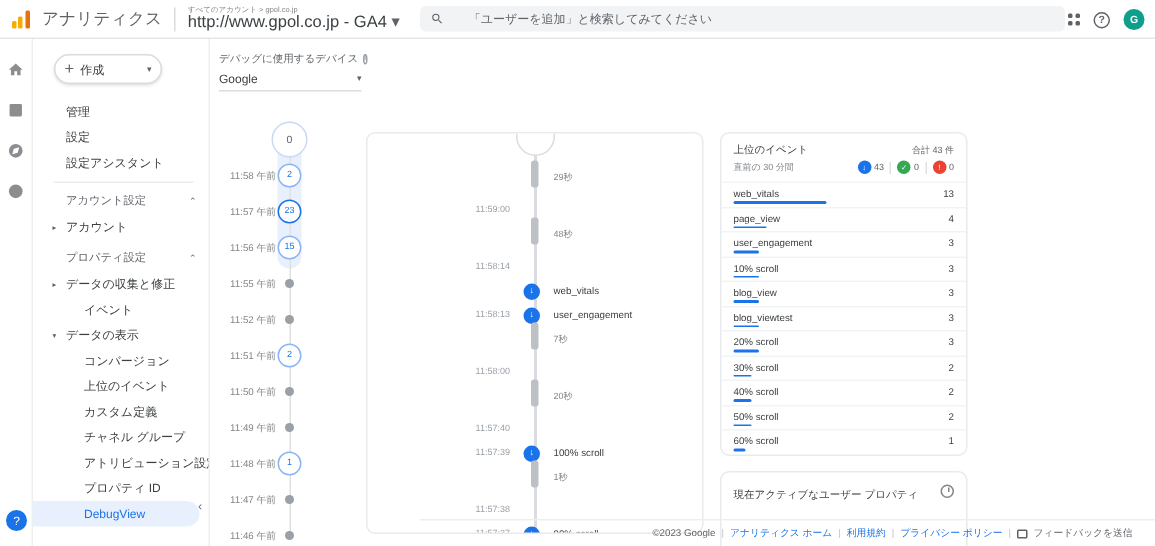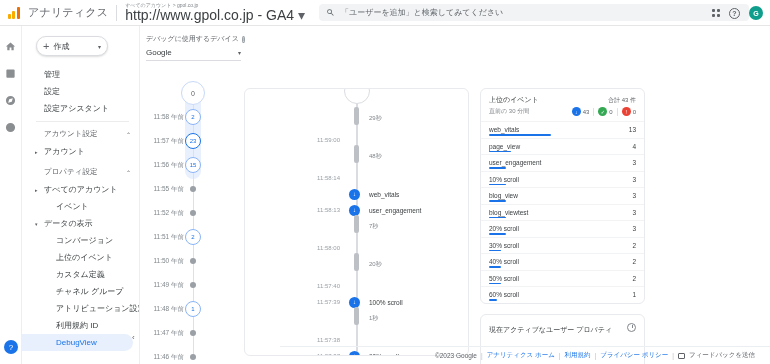--- a/index.html
+++ b/index.html
@@ -22,25 +22,25 @@
   .ga-logo-wrap { width:28px; display:flex; justify-content:center; align-items:center; }
   .ga-logo { position:relative; width:13px; height:12px; }
   .ga-logo i { position:absolute; bottom:0; border-radius:1px; display:block; }
   .ga-logo i:nth-child(1){ left:0; width:3px; height:5px; background:#f9ab00; }
   .ga-logo i:nth-child(2){ left:4.5px; width:3px; height:8px; background:#f9ab00; }
   .ga-logo i:nth-child(3){ left:9px; width:3px; height:12px; background:#e8710a; }
   .brand { font-size:11px; color:#5f6368; letter-spacing:.2px; }
   .divider-v { width:1px; height:16px; background:#dadce0; margin:0 8px; }
   .acct { line-height:1.05; padding-top:1px; }
   .acct-top { font-size:5px; color:#80868b; white-space:nowrap; }
-  .acct-main { font-size:14px; color:#3c4043; white-space:nowrap; }
+  .acct-main { font-size:11px; color:#3c4043; white-space:nowrap; }
   .acct-main .caret { color:#5f6368; }
   .searchbox {
     margin-left:14px; height:17px; width:430px; background:#f1f3f4;
-    border-radius:4px; display:flex; align-items:center; padding:0 7px; gap:6px;
+    border-radius:4px; display:flex; align-items:center; padding:0 7px; gap:16px;
   }
   .searchbox .ph { font-size:8px; color:#5f6368; white-space:nowrap; }
   .top-right { position:absolute; right:7px; top:0; height:26px; display:flex; align-items:center; gap:9px; }
   .apps-grid { display:grid; grid-template-columns:repeat(2,3px); grid-template-rows:repeat(2,3px); gap:2px; }
   .apps-grid span { width:3px; height:3px; background:#5f6368; border-radius:1px; display:block; }
   .help-ic { width:11px;height:11px;border-radius:50%;border:1.2px solid #5f6368;color:#5f6368;
              font-size:7px;display:flex;align-items:center;justify-content:center; font-weight:bold;}
   .avatar { width:14px;height:14px;border-radius:50%;background:#0f9d8c;color:#fff;font-size:7px;
             display:flex;align-items:center;justify-content:center;font-weight:bold;}
 
@@ -263,21 +263,21 @@
         <div class="nav-item">
           <span class="tri">▸</span>
           <span>アカウント</span>
         </div>
         <div class="nav-group">
           <span>プロパティ設定</span>
           <span class="chev">⌃</span>
         </div>
         <div class="nav-item">
           <span class="tri">▸</span>
-          <span>すべてのアカウント</span>
+          <span>データの収集と修正</span>
         </div>
         <div class="nav-item sub">
           <span>イベント</span>
         </div>
         <div class="nav-item">
           <span class="tri">▾</span>
           <span>データの表示</span>
         </div>
         <div class="nav-item sub">
           <span>コンバージョン</span>
@@ -288,21 +288,21 @@
         <div class="nav-item sub">
           <span>カスタム定義</span>
         </div>
         <div class="nav-item sub">
           <span>チャネル グループ</span>
         </div>
         <div class="nav-item sub">
           <span>アトリビューション設定</span>
         </div>
         <div class="nav-item sub">
-          <span>利用規約 ID</span>
+          <span>プロパティ ID</span>
         </div>
         <div class="nav-item sub active">
           <span>DebugView</span>
         </div>
       </div>
     <div class="collapse">‹</div>
   </div>
 
   <div class="main">
 

